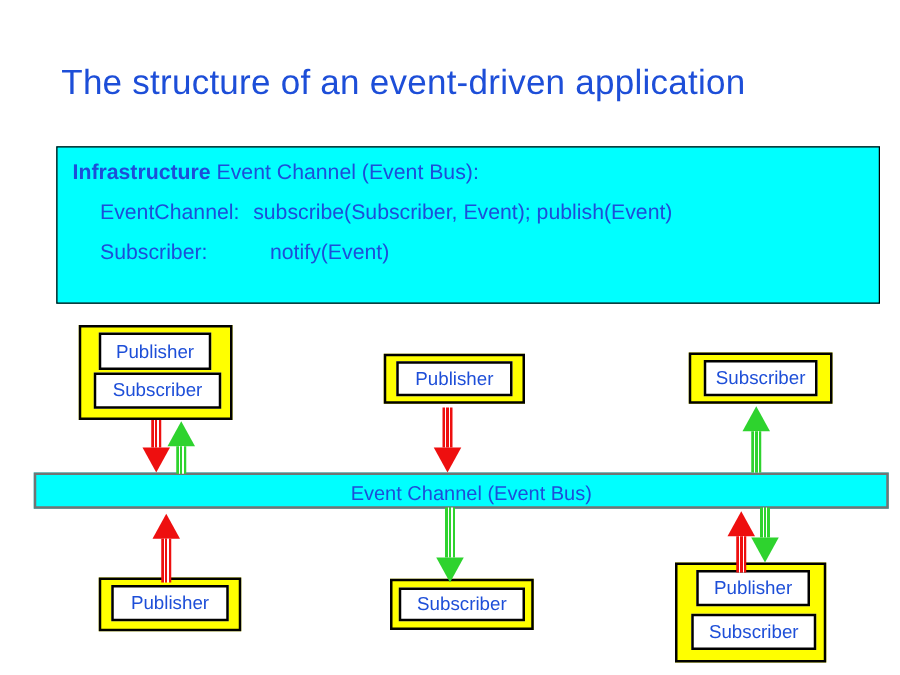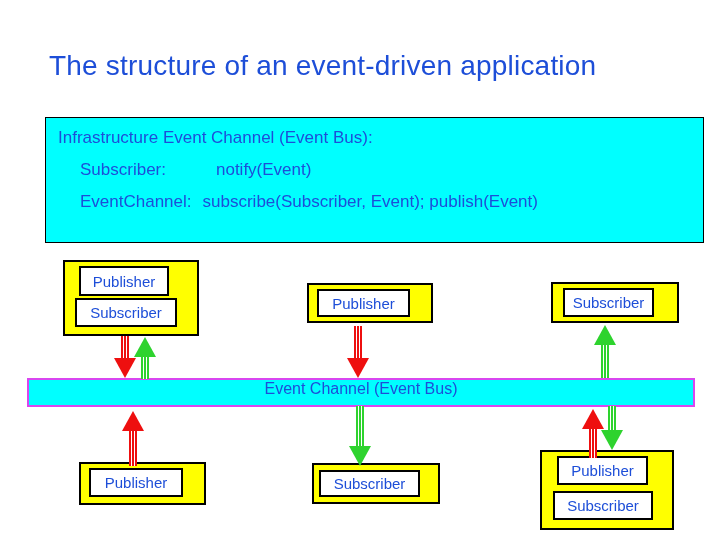--- a/index.html
+++ b/index.html
@@ -31,57 +31,57 @@
     width: 633px;
     height: 104px;
     background: var(--cyan);
     border: 1px solid #000;
     padding: 10px 12px;
     font-size: 17px;
     line-height: 20px;
   }
   .infra-line { white-space: pre; }
   .infra-line.indent { margin-left: 22px; margin-top: 12px; }
-  .infra-line .b { font-weight: normal; text-align: right; }
+  .infra-line .b { font-weight: bold; text-align: right; }
   .infra-line .gap-sm { margin-left: 11px; }
   .infra-line .gap-lg { margin-left: 50px; }
 
   
   .node {
     position: absolute;
     background: var(--yellow);
     border: 2px solid #000;
     z-index: 2;
-    padding-left: 13px;
   }
   .inner {
     position: absolute;
     background: #ffffff;
     border: 2px solid #000;
     font-size: 15px;
     display: flex;
     align-items: center;
     justify-content: center;
     white-space: nowrap;
   }
 
   
   .bus {
     position: absolute;
     left: 27px;
     top: 378px;
     width: 664px;
     height: 25px;
     background: var(--cyan);
-    border: 2px solid #d946ef;
+    border: 2px solid #737373;
     display: flex;
-    align-items: flex-start;
+    align-items: flex-end;
     justify-content: center;
     font-size: 16px;
     z-index: 1;
+    padding-left: 16px;
   }
 
   
   .arrow {
     position: absolute;
     width: 22px;
     display: flex;
     flex-direction: column;
     align-items: center;
     z-index: 3;
@@ -106,22 +106,22 @@
 </style>
 </head>
 <body>
 
 <div class="slide">
 
   <div class="title">The structure of an event-driven application</div>
 
   <div class="infra-box">
     <div class="infra-line"><span class="b">Infrastructure</span><span> Event Channel (Event Bus):</span></div>
+    <div class="infra-line indent"><span>EventChannel:</span><span class="gap-sm">subscribe(Subscriber, Event); publish(Event)</span></div>
     <div class="infra-line indent"><span>Subscriber:</span><span class="gap-lg">notify(Event)</span></div>
-    <div class="infra-line indent"><span>EventChannel:</span><span class="gap-sm">subscribe(Subscriber, Event); publish(Event)</span></div>
   </div>
 
   <div class="node" style="left:63px; top:260px; width:119px; height:72px;">
     <div class="inner" style="left:14px; top:4px; width:86px; height:26px;">Publisher</div>
     <div class="inner" style="left:10px; top:36px; width:98px; height:25px;">Subscriber</div>
   </div>
 
   <div class="node" style="left:307px; top:283px; width:109px; height:36px;">
     <div class="inner" style="left:8px; top:4px; width:89px; height:24px;">Publisher</div>
   </div>

